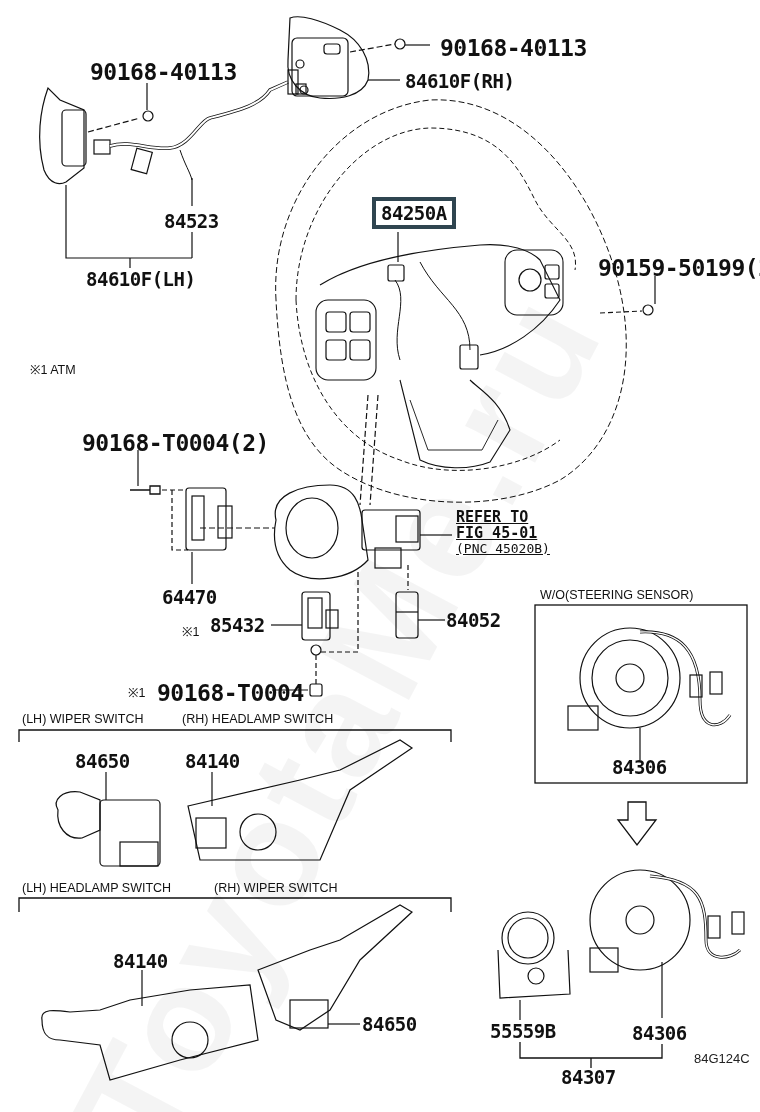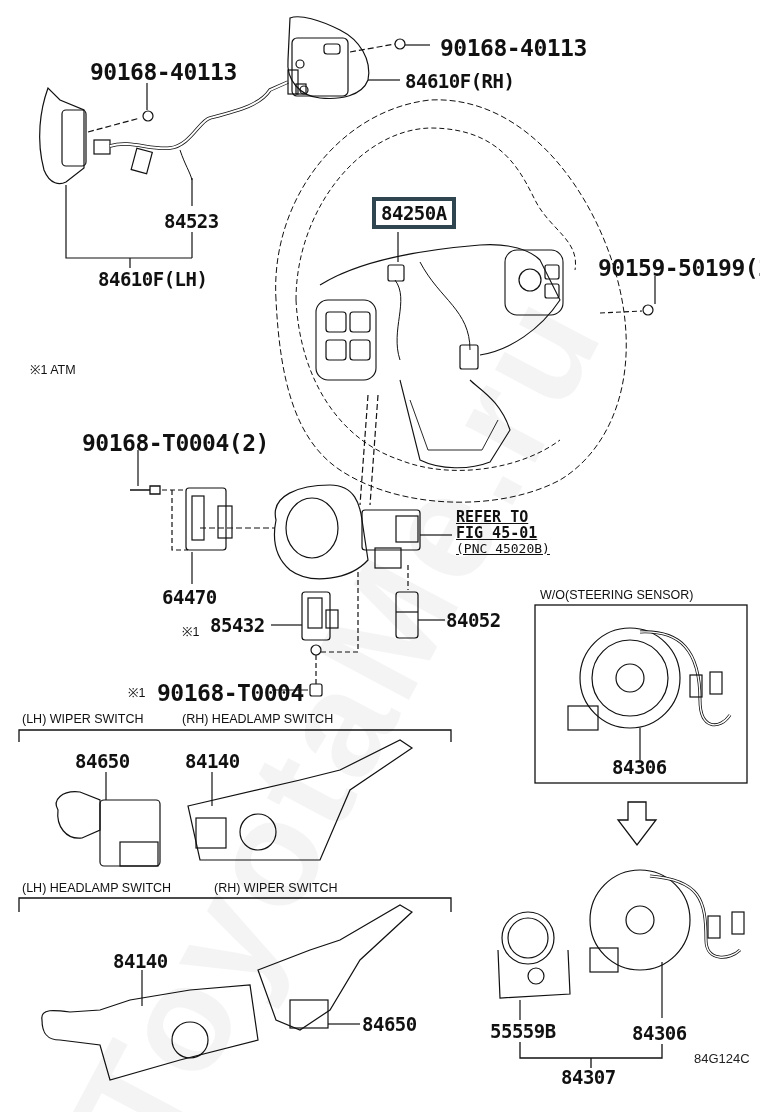--- a/index.html
+++ b/index.html
@@ -192,21 +192,21 @@
     <line x1="420" y1="535" x2="452" y2="535"></line>
   </g>
 </svg>
 
 <div class="watermark">ToyotaMe.ru</div>
 
 <div class="lbl med" style="left:90px; top:61px;">90168-40113</div>
 <div class="lbl med" style="left:440px; top:37px;">90168-40113</div>
 <div class="lbl" style="left:405px; top:72px;">84610F(RH)</div>
 <div class="lbl" style="left:164px; top:212px;text-align:right;">84523</div>
-<div class="lbl" style="left:98px; top:270px;">84610F(LH)</div>
+<div class="lbl" style="left:86px; top:270px;">84610F(LH)</div>
 <div class="boxed" style="left:352px; top:197px;margin-left:20px;">84250A</div>
 <div class="lbl med" style="left:598px; top:257px;">90159-50199(2)</div>
 
 <div class="note" style="left:30px; top:364px;">※1 ATM</div>
 
 <div class="lbl med" style="left:82px; top:432px;">90168-T0004(2)</div>
 <div class="lbl" style="left:162px; top:588px;">64470</div>
 
 <div class="refer" style="left:456px; top:510px;">
   <div>REFER TO</div>

